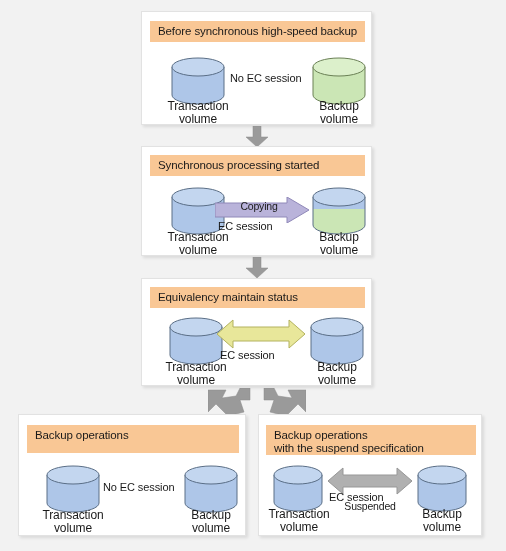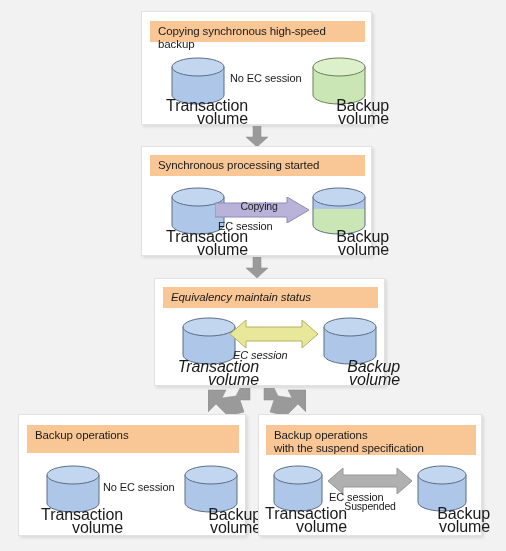--- a/index.html
+++ b/index.html
@@ -45,24 +45,24 @@
   }
 
   
   .cyl {
     position: absolute;
   }
   .cyl svg { display: block; }
 
   .vol-label {
     position: absolute;
-    font-size: 16px;
+    font-size: 12px;
     line-height: 12.5px;
     color: #1a1a1a;
-    text-align: right;
+    text-align: center;
     white-space: pre-line;
     letter-spacing: -0.1px;
   }
 
   
   .mid-text {
     position: absolute;
     font-size: 11px;
     color: #1a1a1a;
     text-align: left;
@@ -84,21 +84,21 @@
 
   .h-arrow { position: absolute; }
   .h-arrow svg { display: block; }
 </style>
 </head>
 <body>
 
 <div id="diagram">
 
   <div class="panel" style="left:141px; top:11px; width:231px; height:114px;">
-    <div class="panel-header" style="left:8px; top:9px; width:215px; height:21px;">Copying synchronous high-speed backup</div>
+    <div class="panel-header" style="left:8px; top:9px; width:215px; height:21px;">Before synchronous high-speed backup</div>
 
     <div class="cyl" style="left:28px; top:45px;">
       <svg width="56" height="48" viewBox="0 0 56 48">
         <path d="M2,10 L2,38 A26,9 0 0 0 54,38 L54,10 Z" fill="#aec6e8" stroke="#5a6e86" stroke-width="1"></path>
         <ellipse cx="28" cy="10" rx="26" ry="9" fill="#c3d6ef" stroke="#5a6e86" stroke-width="1"></ellipse>
       </svg>
     </div>
     <div class="vol-label" style="left:6px; top:88px; width:100px;">Transaction
 volume</div>
 
@@ -156,21 +156,21 @@
     <div class="vol-label" style="left:147px; top:84px; width:100px;">Backup
 volume</div>
   </div>
 
   <div class="flow-arrow" style="left:244px; top:257px;">
     <svg width="26" height="22" viewBox="0 0 26 22">
       <polygon points="9,0 17,0 17,11 24,11 13,21 2,11 9,11" fill="#9a9a9a" stroke="#8a8a8a" stroke-width="0.5"></polygon>
     </svg>
   </div>
 
-  <div class="panel" style="left:154px; top:278px; width:231px; height:108px;font-style:italic;">
+  <div class="panel" style="left:141px; top:278px; width:231px; height:108px;">
     <div class="panel-header" style="left:8px; top:8px; width:215px; height:21px;">Equivalency maintain status</div>
 
     <div class="cyl" style="left:26px; top:38px;">
       <svg width="56" height="48" viewBox="0 0 56 48">
         <path d="M2,10 L2,38 A26,9 0 0 0 54,38 L54,10 Z" fill="#aec6e8" stroke="#5a6e86" stroke-width="1"></path>
         <ellipse cx="28" cy="10" rx="26" ry="9" fill="#c3d6ef" stroke="#5a6e86" stroke-width="1"></ellipse>
       </svg>
     </div>
     <div class="vol-label" style="left:4px; top:82px; width:100px;">Transaction
 volume</div>

